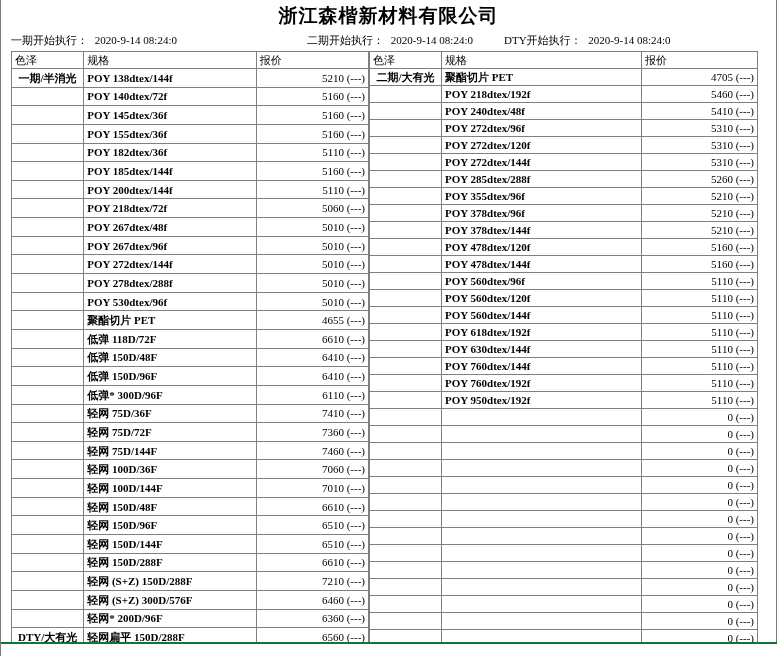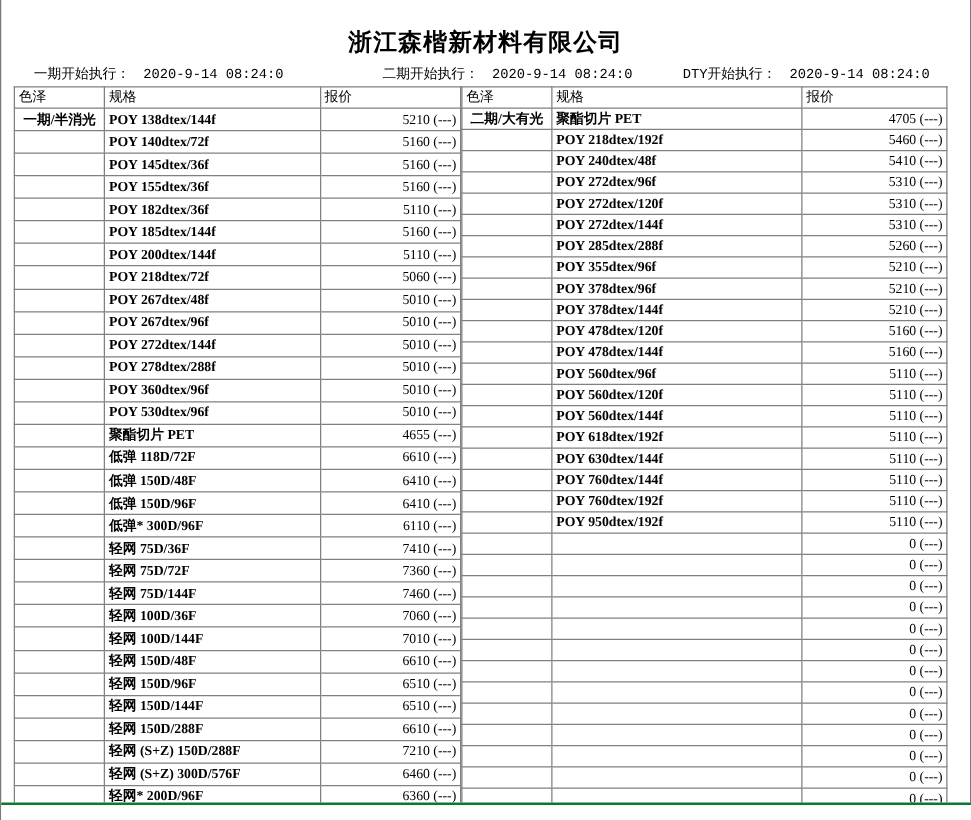--- a/index.html
+++ b/index.html
@@ -23,35 +23,35 @@
     border-left: 1px solid #7a7a7a;
     border-right: 1px solid #7a7a7a;
     background: #ffffff;
   }
   .title {
     text-align: center;
     font-family: "Liberation Serif", serif;
     font-size: 19px;
     font-weight: bold;
     letter-spacing: 1px;
-    padding-top: 21px;
+    padding-top: 3px;
     padding-bottom: 2px;
   }
   .timebar {
     display: flex;
     font-size: 11px;
-    font-family: Liberation Mono, monospace;
-    padding: 2px 0 3px 26px;
+    font-family: Liberation Serif, serif;
+    padding: 2px 0 3px 10px;
   }
   .timebar .tcell {
     white-space: nowrap;
   }
   .timebar .tcell.t1 { width: 265px; }
   .timebar .tcell.t2 { width: 228px; text-align: center; }
-  .timebar .tcell.t3 { width: 250px; text-align: center; }
+  .timebar .tcell.t3 { width: 250px; }
   .timebar .tlabel { margin-right: 4px; }
   .timebar .tval { }
 
   .sheet {
     display: flex;
     padding: 0 10px;
     box-sizing: border-box;
   }
   table.grid {
     border-collapse: collapse;
@@ -181,25 +181,20 @@
             <td class="c-spec bold">POY 272dtex/144f</td>
             <td class="c-price">5010 (---)</td>
           </tr>
           <tr>
             <td class="c-group bold blank-cell"></td>
             <td class="c-spec bold">POY 278dtex/288f</td>
             <td class="c-price">5010 (---)</td>
           </tr>
           <tr>
             <td class="c-group bold blank-cell"></td>
-            <td class="c-spec bold">POY 360dtex/96f</td>
-            <td class="c-price">5010 (---)</td>
-          </tr>
-          <tr>
-            <td class="c-group bold blank-cell"></td>
             <td class="c-spec bold">POY 530dtex/96f</td>
             <td class="c-price">5010 (---)</td>
           </tr>
           <tr>
             <td class="c-group bold blank-cell"></td>
             <td class="c-spec bold">聚酯切片 PET</td>
             <td class="c-price">4655 (---)</td>
           </tr>
           <tr>
             <td class="c-group bold blank-cell"></td>

